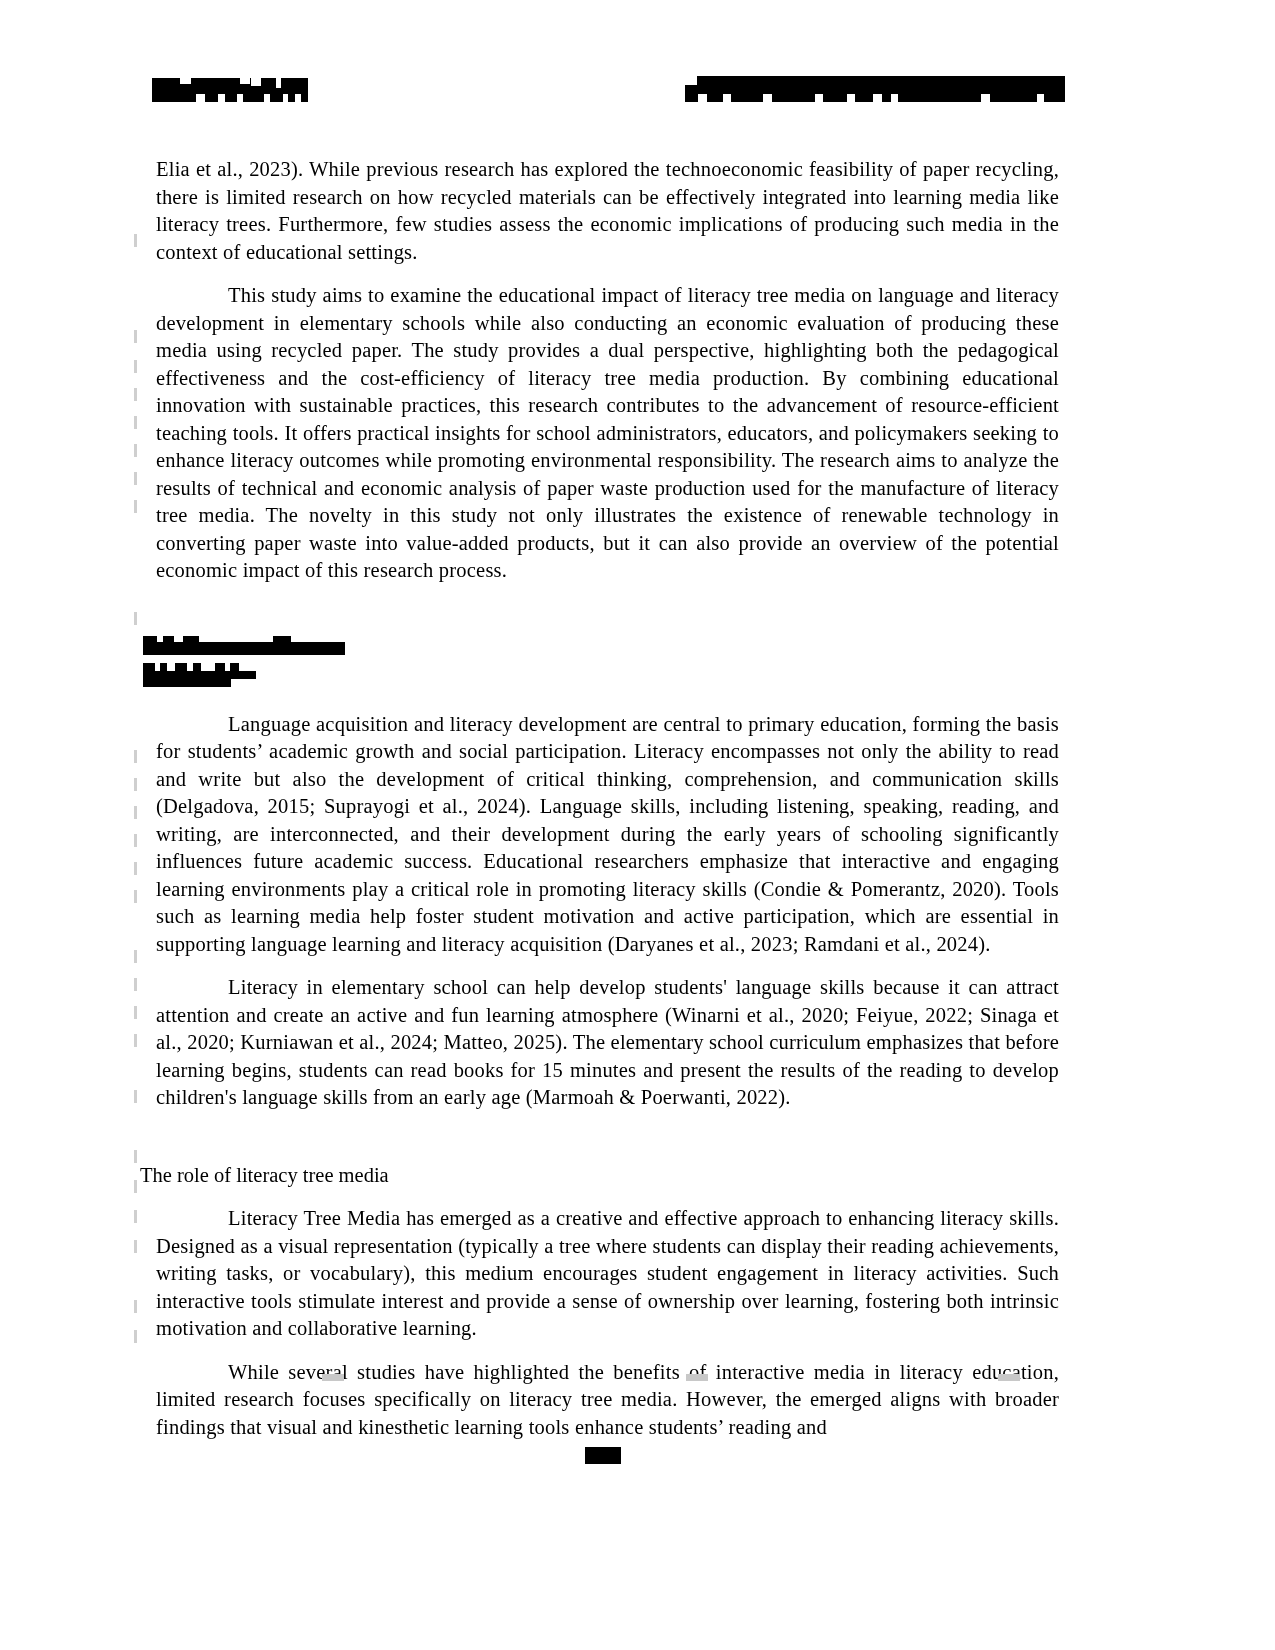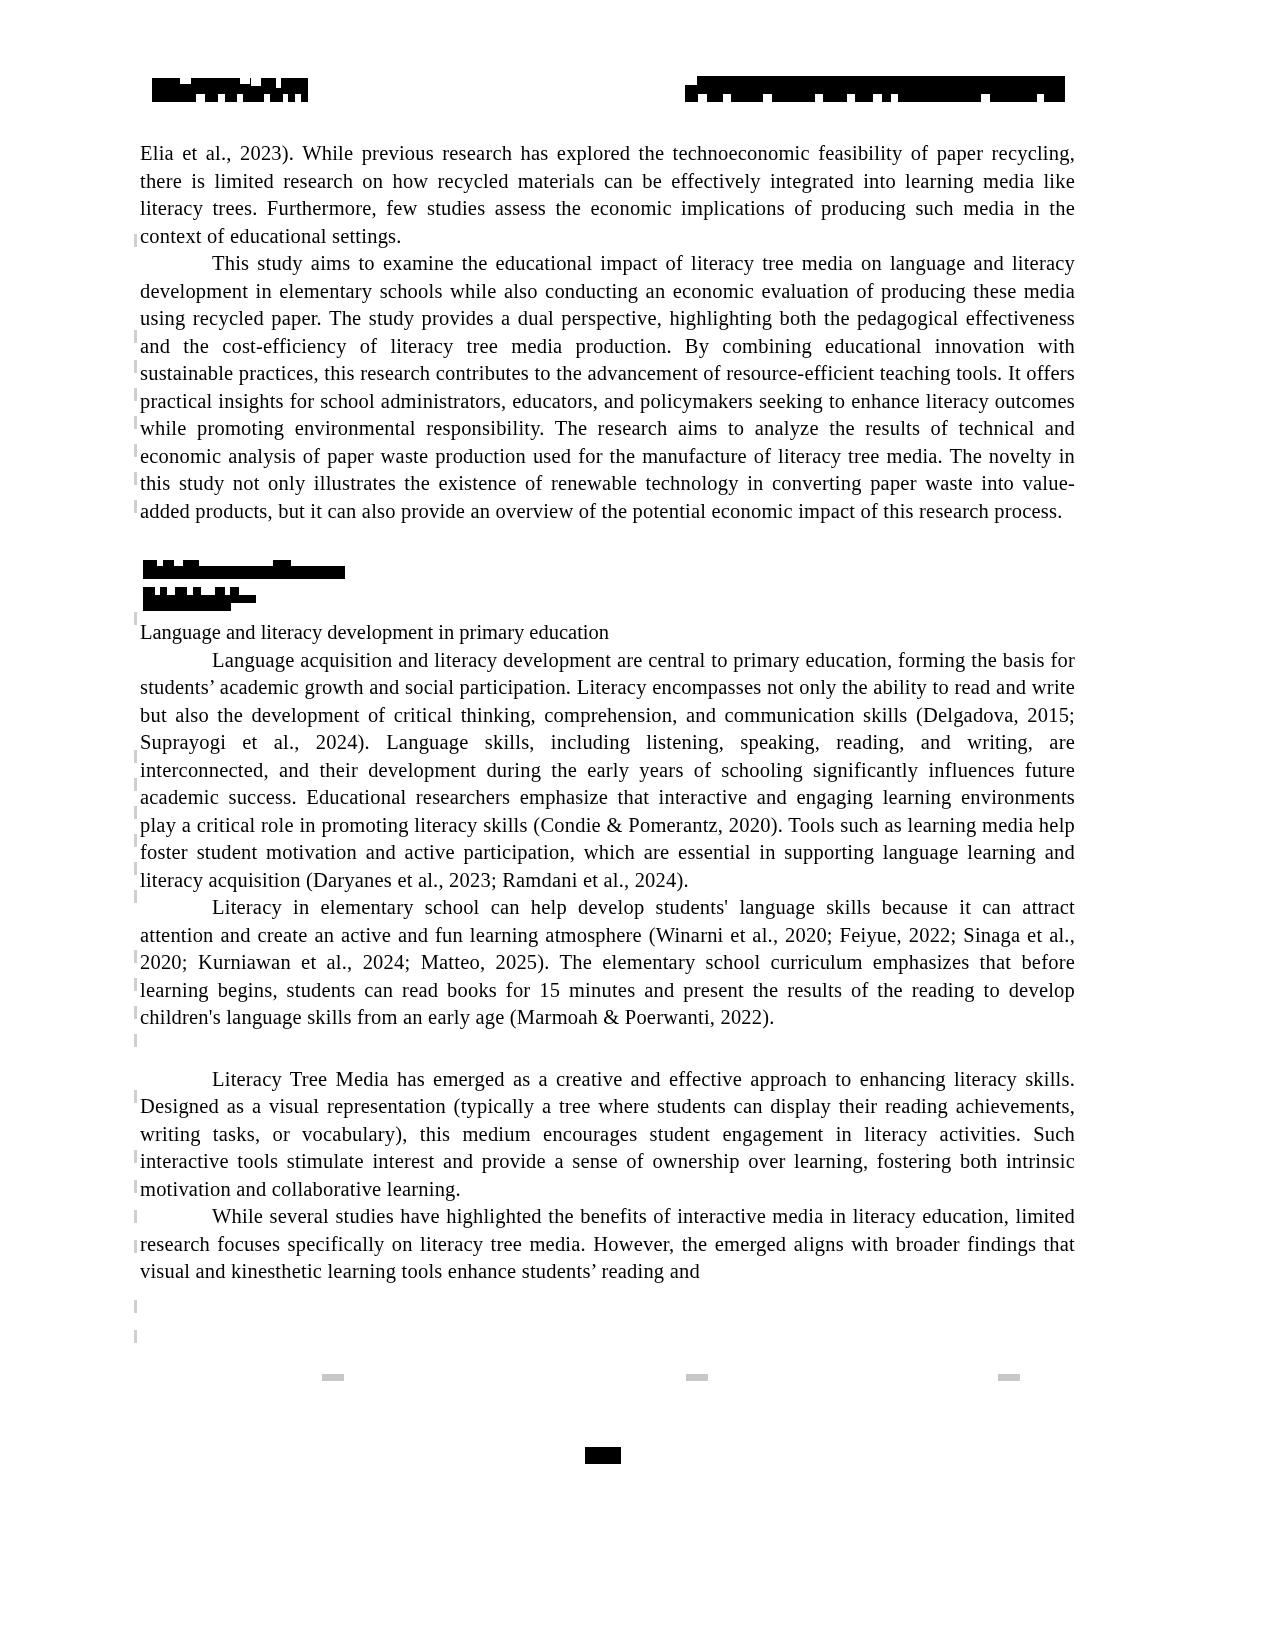--- a/index.html
+++ b/index.html
@@ -72,21 +72,21 @@
   }
 
   
   .content {
     position: absolute;
     left: 140px;
     top: 140px;
     width: 935px;
   }
   p.body-text {
-    margin: 0;
+    margin: 16px;
     font-size: 20.5px;
     line-height: 27.5px;
     text-align: justify;
     text-justify: inter-word;
     letter-spacing: 0.01em;
   }
   p.indent {
     text-indent: 72px;
   }
   .subheading {
@@ -252,28 +252,28 @@
         <i class="notch" style="left:12px; top:0; width:5px; height:8px;"></i>
         <i class="notch" style="left:24px; top:0; width:8px; height:8px;"></i>
         <i class="notch" style="left:44px; top:0; width:6px; height:8px;"></i>
         <i class="notch" style="left:58px; top:0; width:14px; height:8px;"></i>
         <i class="notch" style="left:82px; top:0; width:5px; height:8px;"></i>
         <i class="notch" style="left:96px; top:0; width:17px; height:8px;"></i>
         <i class="notch" style="left:88px; top:16px; width:25px; height:8px;"></i>
       </span>
     </div>
 
-    <p class="subheading">Language and literacy development in primary education</p>
 
     <p class="body-text indent">Language acquisition and literacy development are central to primary education, forming the basis for students’ academic growth and social participation. Literacy encompasses not only the ability to read and write but also the development of critical thinking, comprehension, and communication skills (Delgadova, 2015; Suprayogi et al., 2024). Language skills, including listening, speaking, reading, and writing, are interconnected, and their development during the early years of schooling significantly influences future academic success. Educational researchers emphasize that interactive and engaging learning environments play a critical role in promoting literacy skills (Condie &amp; Pomerantz, 2020). Tools such as learning media help foster student motivation and active participation, which are essential in supporting language learning and literacy acquisition (Daryanes et al., 2023; Ramdani et al., 2024).</p>
 
     <p class="body-text indent">Literacy in elementary school can help develop students' language skills because it can attract attention and create an active and fun learning atmosphere (Winarni et al., 2020; Feiyue, 2022; Sinaga et al., 2020; Kurniawan et al., 2024; Matteo, 2025). The elementary school curriculum emphasizes that before learning begins, students can read books for 15 minutes and present the results of the reading to develop children's language skills from an early age (Marmoah &amp; Poerwanti, 2022).</p>
 
     <div class="spacer-lg"></div>
 
+    <p class="subheading">The role of literacy tree media</p>
 
     <p class="body-text indent">Literacy Tree Media has emerged as a creative and effective approach to enhancing literacy skills. Designed as a visual representation (typically a tree where students can display their reading achievements, writing tasks, or vocabulary), this medium encourages student engagement in literacy activities. Such interactive tools stimulate interest and provide a sense of ownership over learning, fostering both intrinsic motivation and collaborative learning.</p>
 
     <p class="body-text indent">While several studies have highlighted the benefits of interactive media in literacy education, limited research focuses specifically on literacy tree media. However, the emerged aligns with broader findings that visual and kinesthetic learning tools enhance students’ reading and</p>
   </div>
 
   <span class="speck" style="left:322px; top:1374px;"></span>
   <span class="speck" style="left:686px; top:1374px;"></span>
   <span class="speck" style="left:998px; top:1374px;"></span>
 

